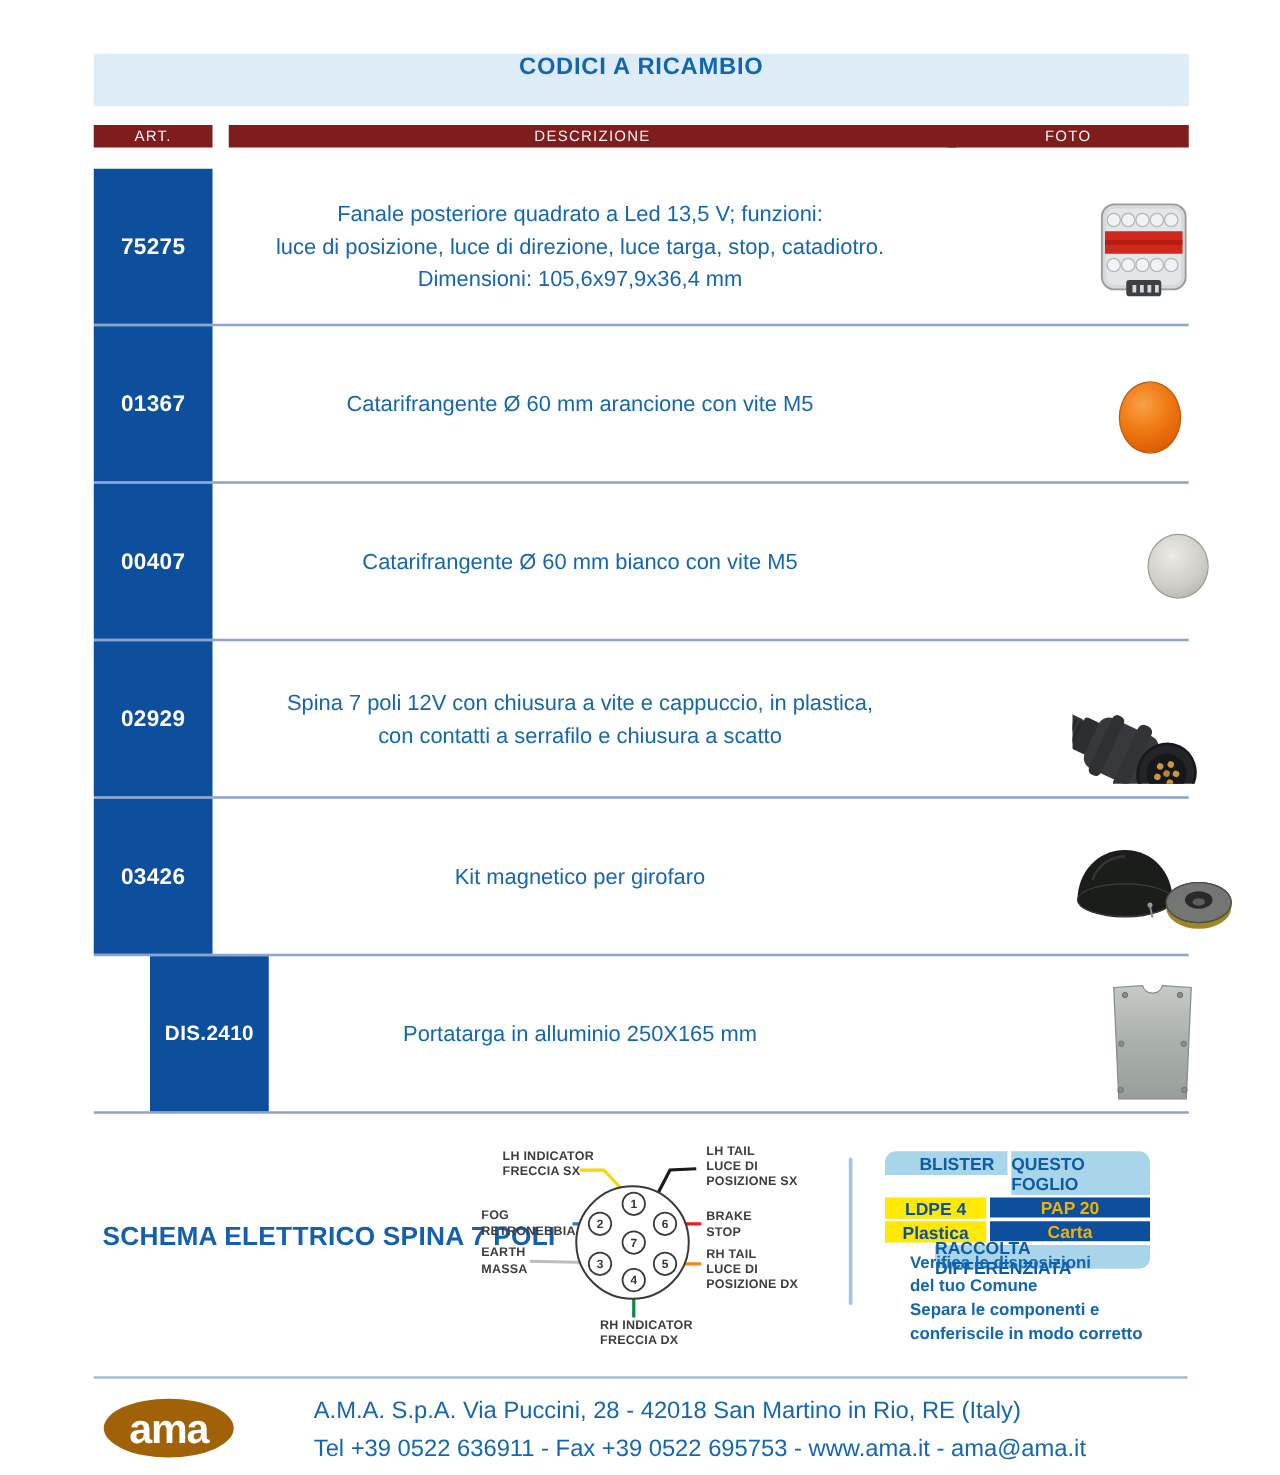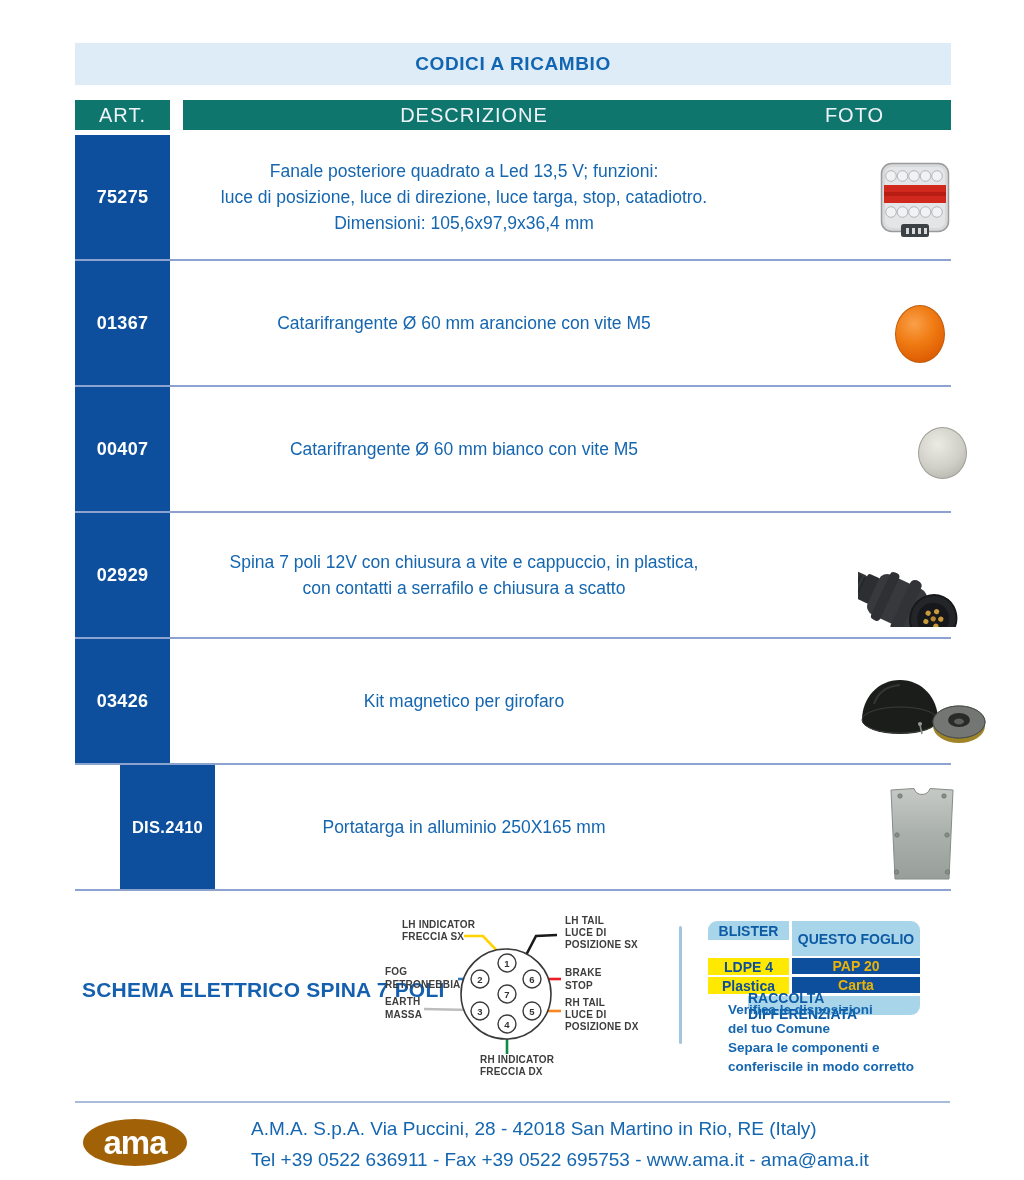--- a/index.html
+++ b/index.html
@@ -1,26 +1,26 @@
 <!DOCTYPE html>
 <html><head>
 <meta charset="utf-8">
 <style>
   html,body{margin:0;padding:0;background:#ffffff;}
   body{font-family:"Liberation Sans", sans-serif;}
   #page{position:relative;width:1024px;height:1180px;background:#ffffff;overflow:hidden;}
 
   
   .title-band{position:absolute;left:75px;top:43px;width:876px;height:42px;background:#ddecf6;
-    display:flex;align-items:center;justify-content:center;}
+    display:flex;align-items:flex-start;justify-content:center;}
   .title-band span{color:#1266b1;font-size:19px;font-weight:bold;letter-spacing:.6px;}
 
   
-  .colhead{position:absolute;top:100px;height:30px;background:#0f766e;color:#eef2f9;
-    display:flex;align-items:center;justify-content:center;font-size:20px;letter-spacing:1px;}
+  .colhead{position:absolute;top:100px;height:18px;background:#7f1d1d;color:#eef2f9;
+    display:flex;align-items:center;justify-content:center;font-size:12px;letter-spacing:1px;}
   .colhead.art{left:75px;width:95px;}
   .colhead.desc{left:183px;width:582px;}
   .colhead.foto{left:758px;width:193px;}
 
   
   .row{position:absolute;left:75px;width:876px;height:124px;border-bottom:2px solid #8da3cf;}
   .art-cell{position:absolute;left:0;top:0;width:95px;height:100%;background:#0d4f9d;
     display:flex;align-items:center;justify-content:center;color:#ffffff;font-weight:bold;font-size:18px;letter-spacing:.3px;}
   .art-cell.small{font-size:16.5px;margin-left:45px;}
   .desc-cell{position:absolute;left:98px;top:0;width:582px;height:100%;
@@ -47,21 +47,21 @@
 
   
   .recycle{position:absolute;left:708px;top:921px;width:212px;}
   .rc-row{display:flex;gap:3px;margin-bottom:2px;}
   .rc-cell{display:flex;align-items:center;justify-content:center;font-weight:bold;font-size:14px;}
   .rc-left{width:81px;height:19px;}
   .rc-right{flex:1;height:35px;}
   .rc-lightblue{background:#a9d5ea;color:#0d5ba4;}
   .rc-yellow{background:#ffe900;color:#0d4f9c;height:17px;}
   .rc-darkblue{background:#0d4f9d;color:#eab308;height:16px;}
-  .rc-tl{border-top-left-radius:9px;}
+  .rc-tl{border-top-left-radius:9px;padding-left:17px;}
   .rc-tr{border-top-right-radius:9px;}
   .rc-full{width:100%;height:19px;border-bottom-left-radius:9px;border-bottom-right-radius:9px;}
   .rc-note{position:absolute;left:728px;top:1000px;width:212px;color:#1566b0;font-size:13.5px;font-weight:600;line-height:1.42;white-space:pre-line;}
 
   
   .footer-line{position:absolute;left:75px;top:1101px;width:875px;height:2px;background:#a6bcd8;}
   .logo{position:absolute;left:83px;top:1119px;width:104px;height:47px;background:#a16207;border-radius:50%;
     display:flex;align-items:center;justify-content:center;}
   .logo span{color:#ffffff;font-size:33px;font-weight:bold;letter-spacing:-1px;line-height:1;}
   .address{position:absolute;left:251px;top:1113px;color:#1566b0;font-size:19px;line-height:31px;}

